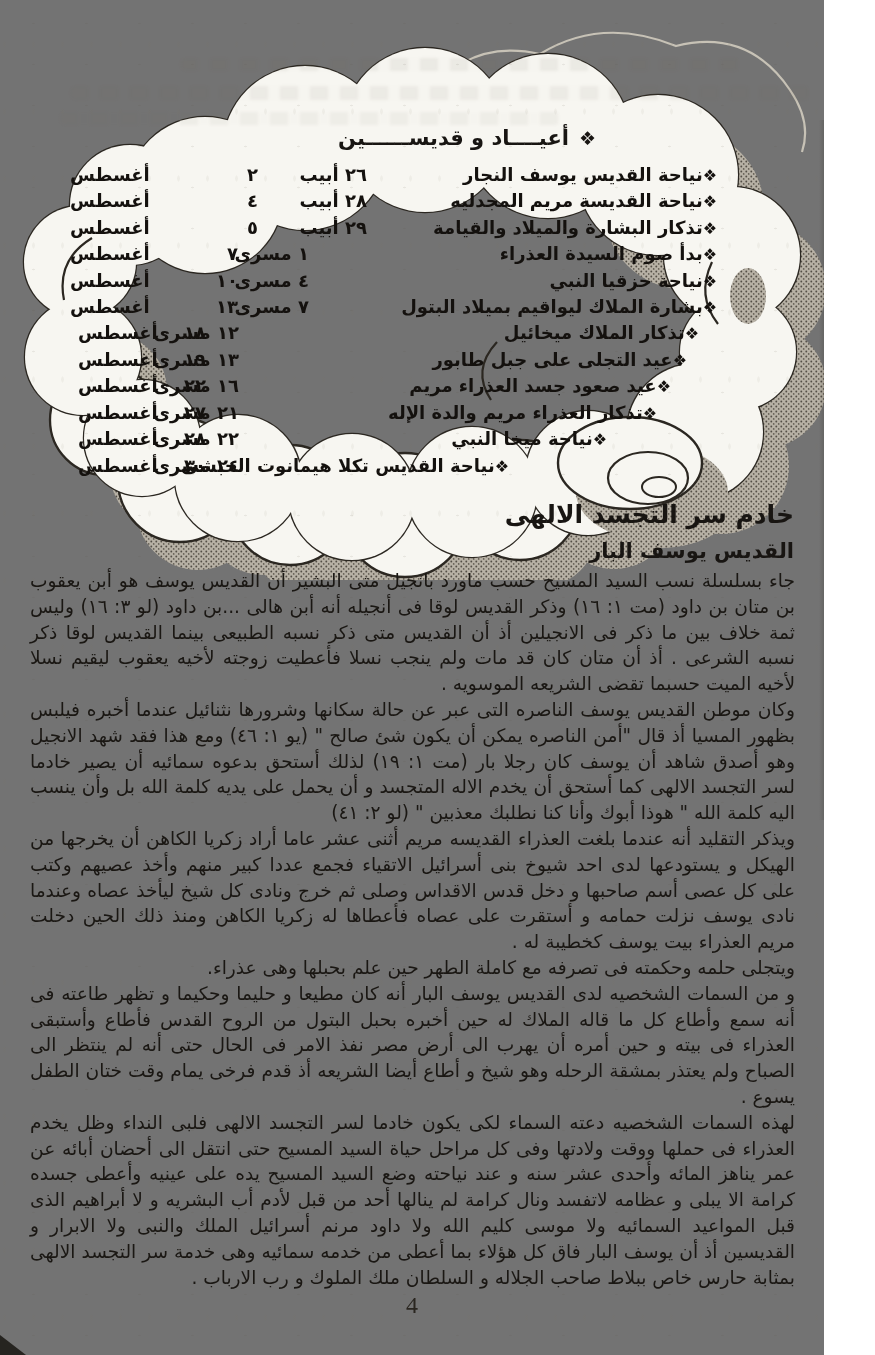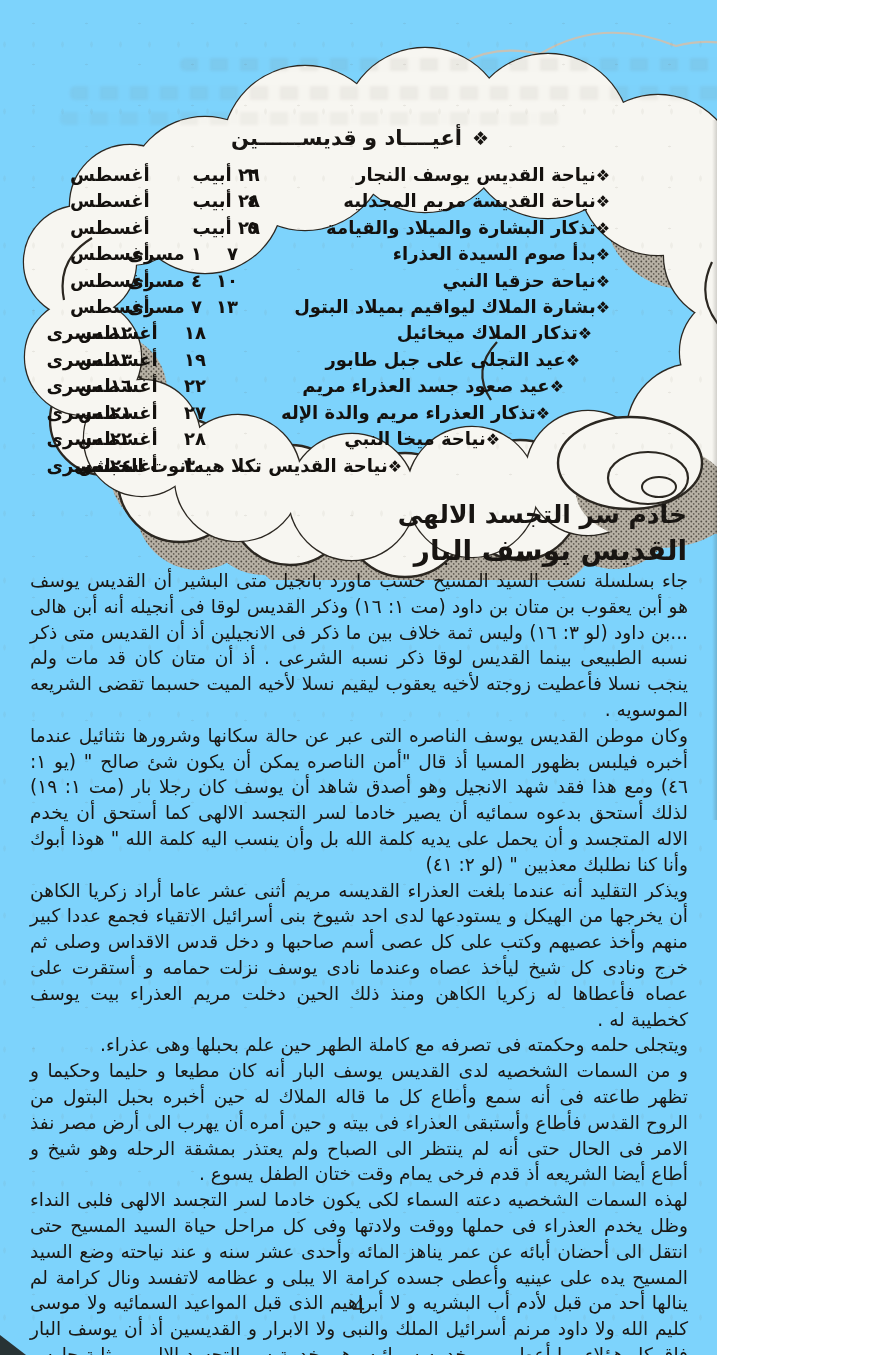--- a/index.html
+++ b/index.html
@@ -1,18 +1,18 @@
 <!DOCTYPE html>
 <html lang="ar"><head>
 <meta charset="utf-8">
 <style>
   html,body{margin:0;padding:0;}
   .page{
-    position:relative; width:717px; height:1355px; overflow:hidden;
-    background:#7dd3fc; font-family:"DejaVu Sans", sans-serif; color:#181512;
+    position:relative; width:824px; height:1355px; overflow:hidden;
+    background:#737373; font-family:"DejaVu Sans", sans-serif; color:#181512;
   }
   
   .page::after{
     content:""; position:absolute; inset:0; pointer-events:none;
     background-image:
       radial-gradient(rgba(90,84,70,.10) 1px, transparent 1.4px),
       radial-gradient(rgba(120,112,95,.07) 1px, transparent 1.6px);
     background-size:53px 41px, 29px 67px;
     background-position:7px 3px, 19px 11px;
   }
@@ -52,21 +52,21 @@
   .r7 .col-greg,.r8 .col-greg,.r9 .col-greg,
   .r10 .col-greg,.r11 .col-greg,.r12 .col-greg{width:128px; margin-left:8px;}
   .r7 .col-name{right:18px;} .r8 .col-name{right:30px;} .r9 .col-name{right:46px;}
   .r10 .col-name{right:60px;} .r11 .col-name{right:110px;} .r12 .col-name{right:208px;}
   
   .article-heading{
     position:absolute; top:497px; right:30px; direction:rtl; text-align:right;
     font-weight:bold; line-height:36px; z-index:5;
   }
   .article-heading .h1{display:block; font-size:25px;}
-  .article-heading .h2{display:block; font-size:28px;}
+  .article-heading .h2{display:block; font-size:21px;}
   .article-body{
     position:absolute; top:568px; left:30px; right:29px; direction:rtl;
     text-align:justify; font-size:18.6px; line-height:25.8px; color:#1a1713; z-index:5;
   }
   .article-body p{margin:0; text-align-last:right;}
   .page-number{
     position:absolute; top:1292px; left:0; right:0; text-align:center;
     font-family:"Liberation Serif", serif; font-size:24px; color:#2a2620;
   }
 </style>

